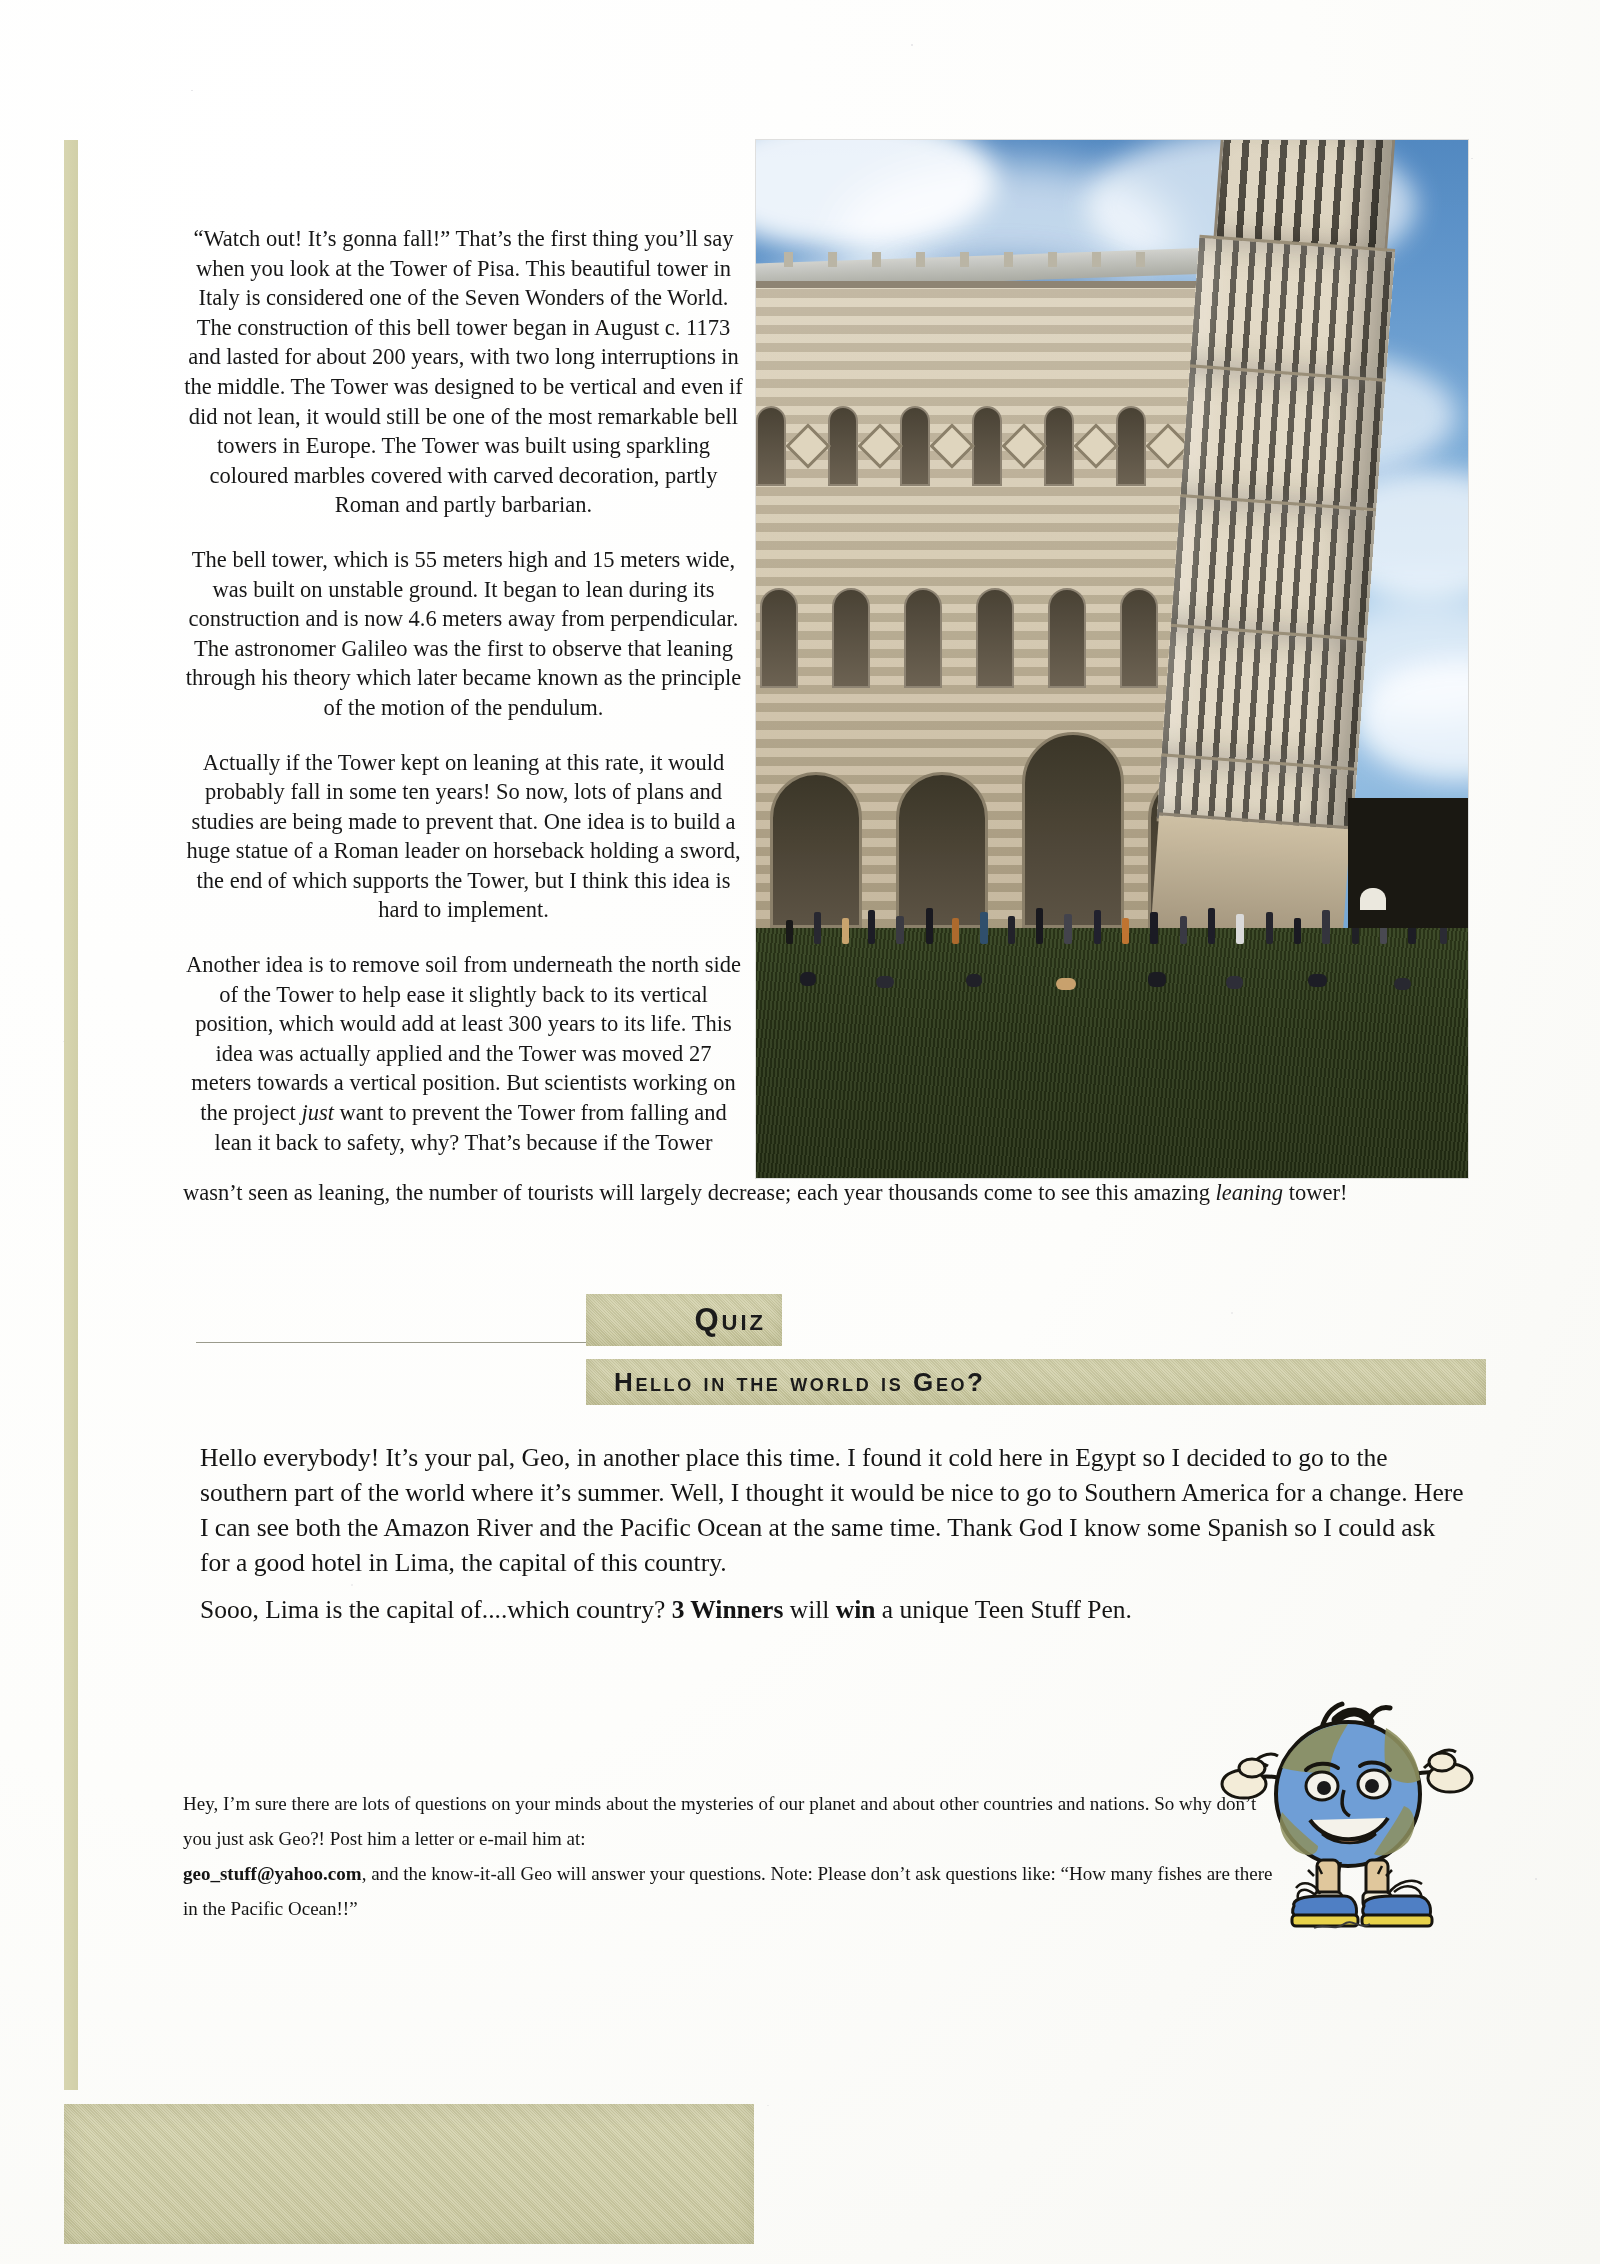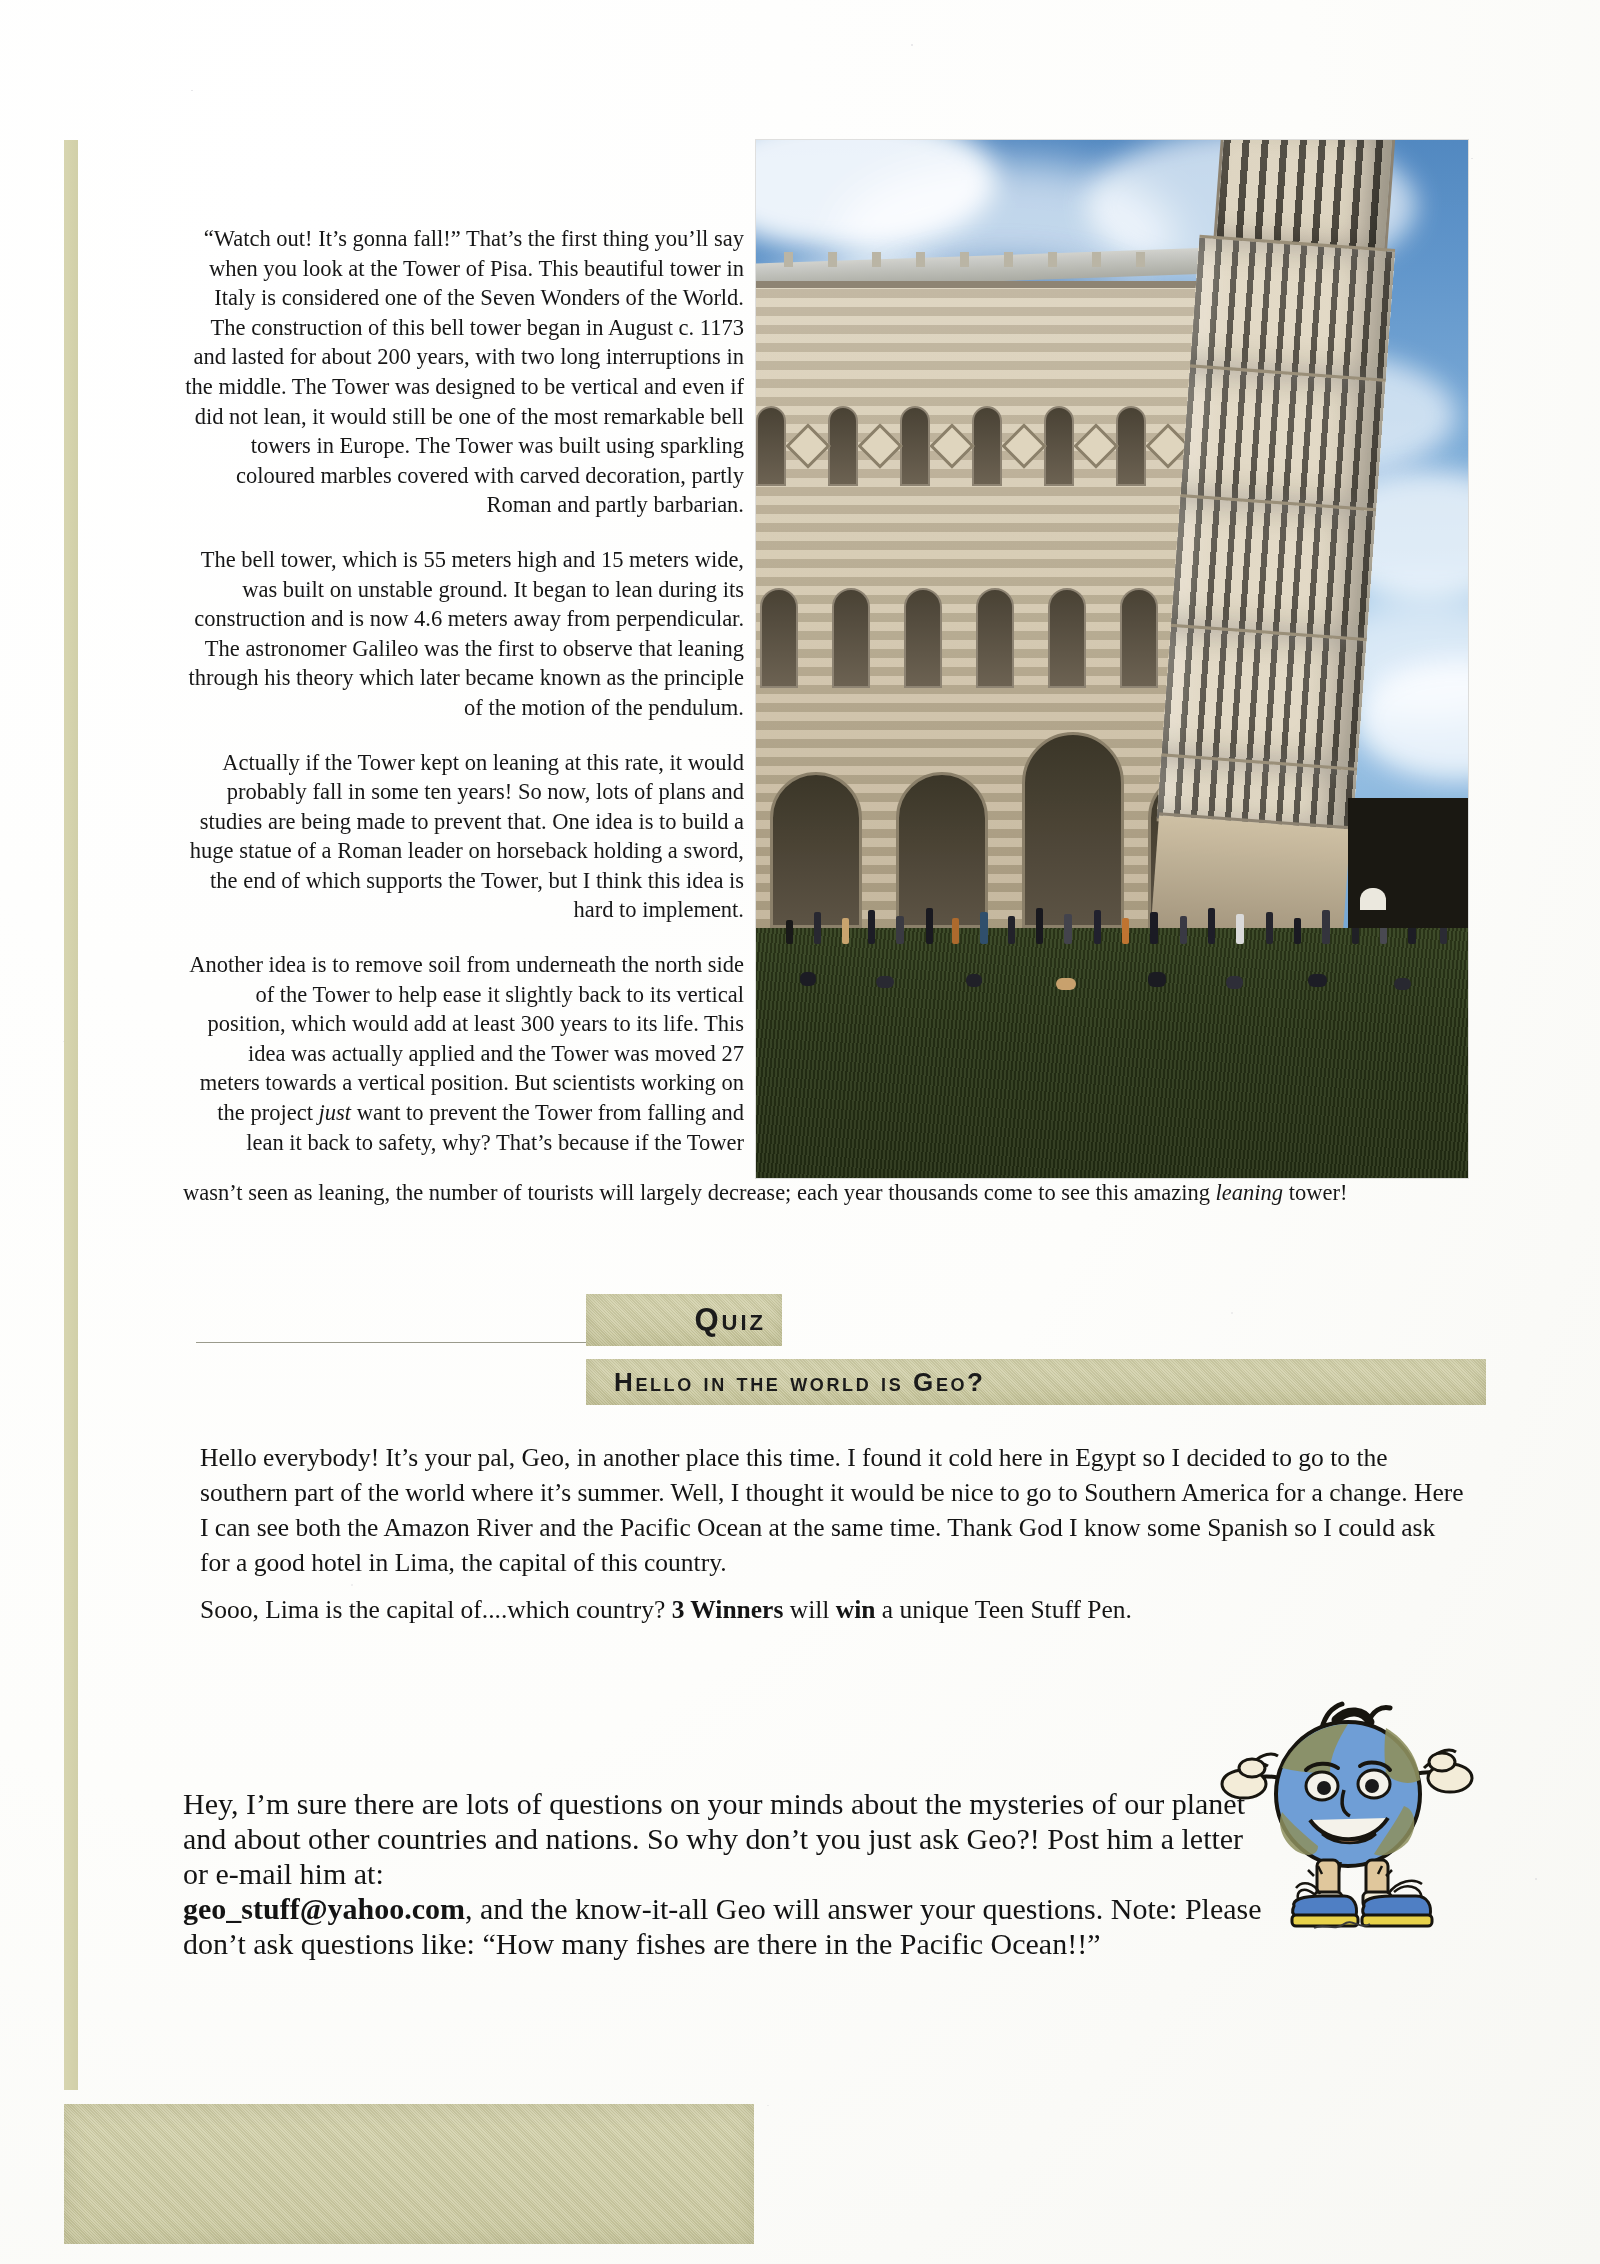--- a/index.html
+++ b/index.html
@@ -83,21 +83,21 @@
     position:absolute;left:64px;top:2104px;width:690px;height:140px;
     background:
       repeating-linear-gradient(45deg, rgba(255,255,255,.16) 0 1px, rgba(0,0,0,.05) 1px 2px),
       linear-gradient(180deg,#d3d1aa 0%, #cbc99f 100%);
     box-shadow:inset 0 0 22px rgba(150,148,110,.3);
   }
 
   
   #article-col{
     position:absolute;left:183px;top:224px;width:561px;
-    font-size:22.5px;line-height:29.6px;color:#171717;text-align:right;
+    font-size:22.5px;line-height:29.6px;color:#171717;text-align:center;
   }
   #article-col p{margin:0 0 25px 0;}
   #wrap-tail{
     position:absolute;left:183px;top:1178px;width:1285px;
     font-size:22.5px;line-height:29.6px;color:#171717;
   }
   #wrap-tail p{margin:0;}
 
   
   #photo{
@@ -179,21 +179,21 @@
   #quiz-text{
     position:absolute;left:188px;top:1428px;width:1290px;
     font-size:25.5px;line-height:35px;color:#141414;
   }
   #quiz-text p{margin:12px;}
   #quiz-text .p2{margin-top:8px;}
   b{font-weight:700;}
   
   #ask-text{
     position:absolute;left:183px;top:1786px;width:1090px;
-    font-size:30px;line-height:35px;color:#141414;
+    font-size:19px;line-height:35px;color:#141414;
   }
   #ask-text p{margin:0;}
 
   
   #geo-mascot{position:absolute;left:1218px;top:1694px;width:260px;height:250px;}
 </style>
 </head>
 <body>
 
 <div id="page">

